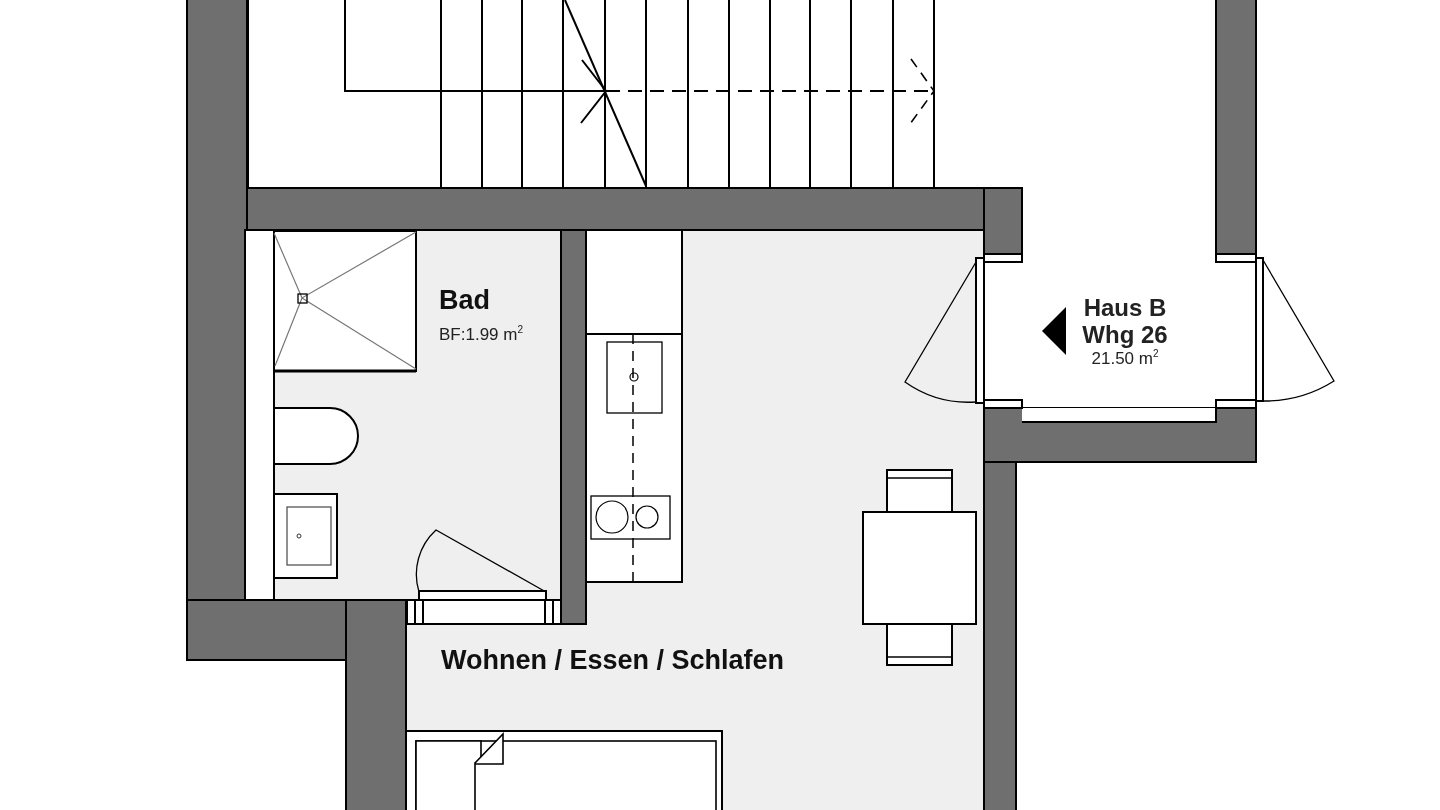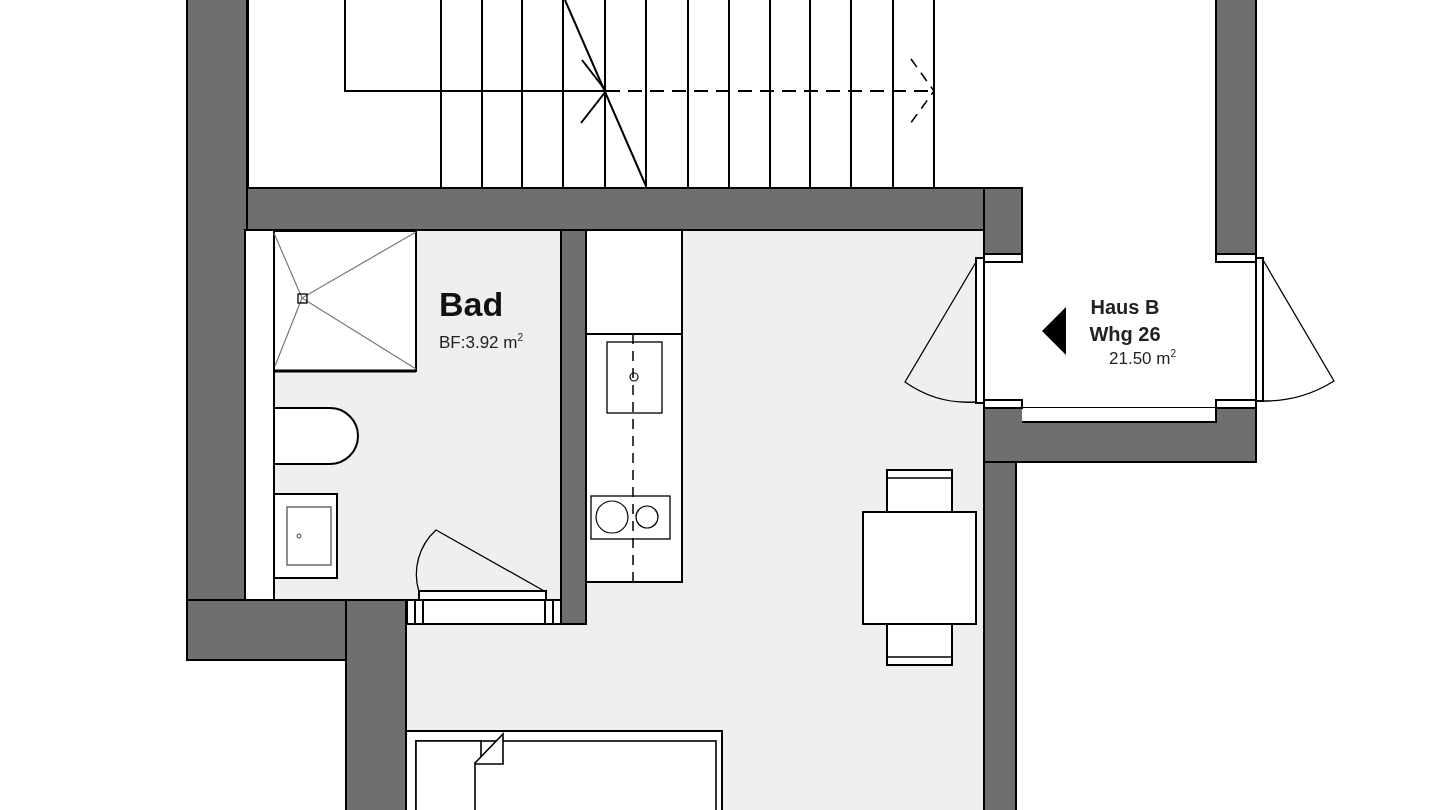--- a/index.html
+++ b/index.html
@@ -7,24 +7,24 @@
     #plan { position: absolute; left: 0; top: 0; width: 1440px; height: 810px; }
     .wall { fill: #6f6f6f; stroke: #000; stroke-width: 2; }
     .room-floor { fill: #efefef; stroke: #000; stroke-width: 2; }
     .white { fill: #ffffff; stroke: #000; stroke-width: 2; }
     .line { fill: none; stroke: #000; stroke-width: 2; }
     .thin { fill: none; stroke: #000; stroke-width: 1.3; }
     .gray-thin { fill: none; stroke: #777; stroke-width: 1.2; }
     .dash { fill: none; stroke: #000; stroke-width: 2; stroke-dasharray: 14 8; }
     .dash-k { fill: none; stroke: #000; stroke-width: 1.6; stroke-dasharray: 10 7; }
     .label { position: absolute; font-family: "Liberation Sans", sans-serif; color: #111; white-space: nowrap; }
-    .room-title { font-weight: bold; font-size: 34px; }
+    .room-title { font-weight: bold; font-size: 27px; }
     .room-area { font-size: 17px; color: #222; }
-    .unit-title { font-weight: bold; font-size: 20px; text-align: center; line-height: 27px; color: #222; }
-    .unit-area { font-size: 17px; text-align: right; color: #222; }
+    .unit-title { font-weight: bold; font-size: 24px; text-align: center; line-height: 27px; color: #222; }
+    .unit-area { font-size: 17px; text-align: center; color: #222; }
     sup { font-size: 10px; vertical-align: 7px; }
   </style>
 </head>
 <body>
 
 <svg id="plan" viewBox="0 0 1440 810" xmlns="http://www.w3.org/2000/svg">
 
   <g>
 
     <rect class="wall" x="187" y="-4" width="60" height="664"></rect>
@@ -151,25 +151,26 @@
     <rect class="white" x="1256" y="258" width="7" height="143"></rect>
     <path class="thin" d="M1263 260 L1334 381 A130 130 0 0 1 1263 401"></path>
   </g>
 
   <polygon points="1066,307 1066,355 1042,331" fill="#000"></polygon>
 </svg>
 
 <div class="label" style="left:439px; top:285px;">
   <div class="room-title">Bad</div>
   <div class="room-area" style="margin-top:8px;">
-    <span>BF:</span><span>3.92 m</span><sup>2</sup>
+    <span>BF:</span><span>1.99 m</span><sup>2</sup>
   </div>
 </div>
 
 <div class="label" style="left:441px; top:645px;">
+  <div class="room-title">Wohnen / Essen / Schlafen</div>
 </div>
 
 <div class="label" style="left:1074px; top:294px; width:102px;">
   <div class="unit-title">Haus B</div>
   <div class="unit-title">Whg 26</div>
   <div class="unit-area">
     <span>21.50 m</span><sup>2</sup>
   </div>
 </div>
 

